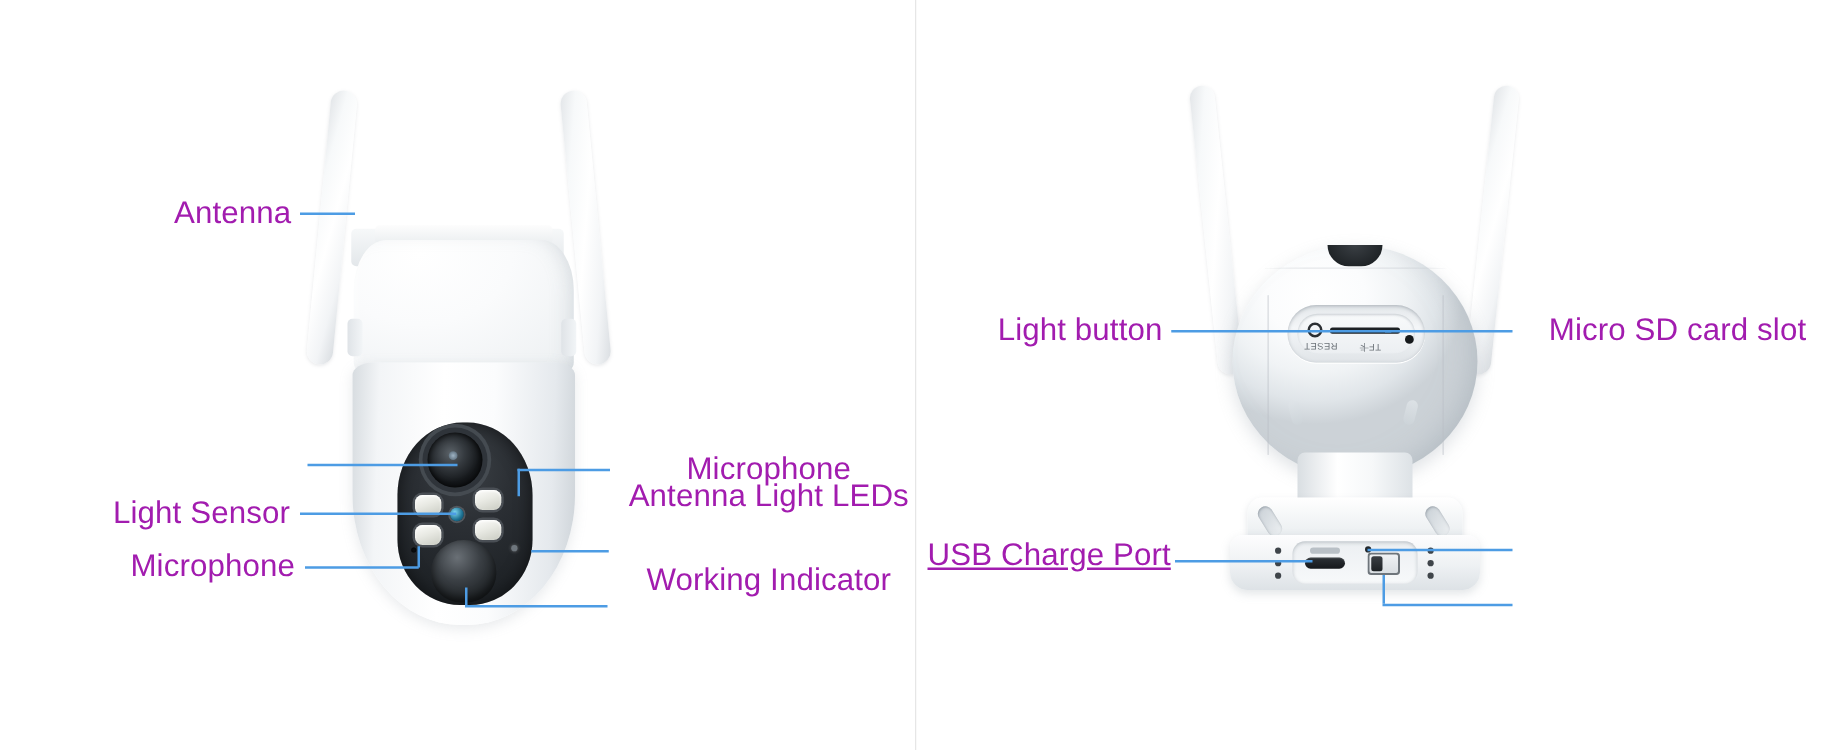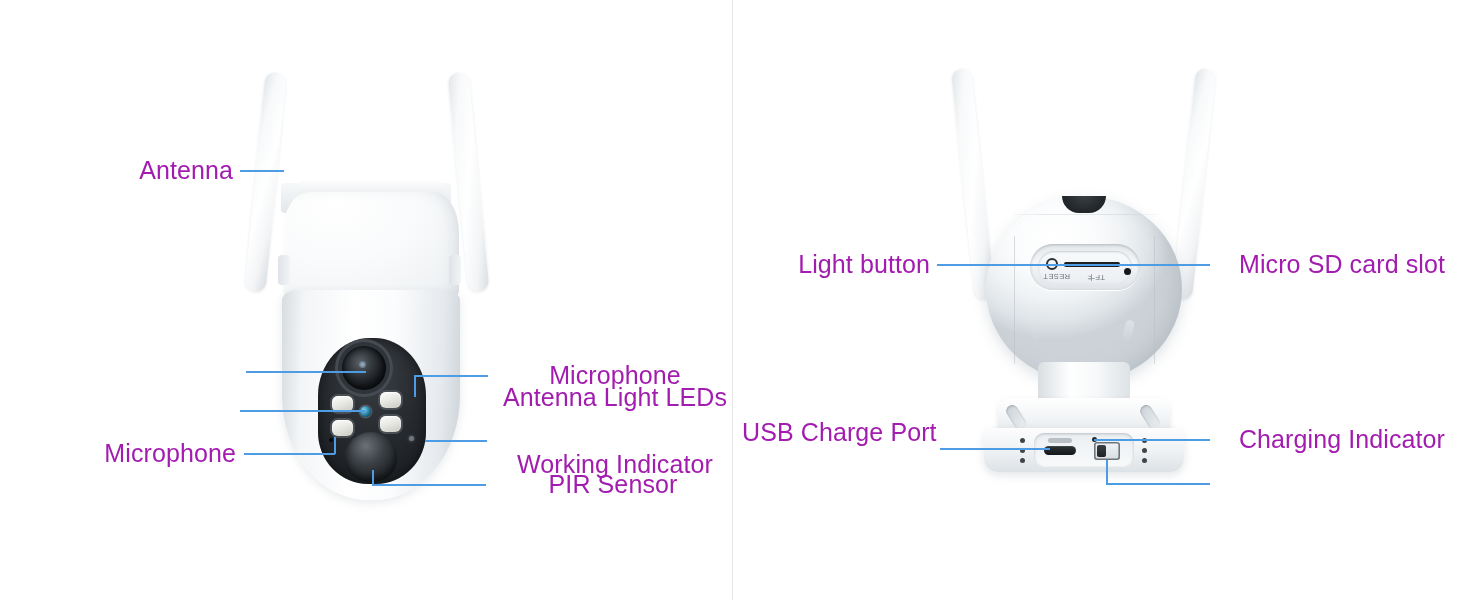--- a/index.html
+++ b/index.html
@@ -322,30 +322,30 @@
     <div class="leader h" style="left:414px;top:375px;width:74px;"></div>
 
     <div class="leader h" style="left:425px;top:440px;width:62px;"></div>
 
     <div class="leader v" style="left:372px;top:470px;height:14px;"></div>
     <div class="leader h" style="left:372px;top:484px;width:114px;"></div>
 
     <div class="callout-label right-align" style="left:55px;top:158px;width:178px;">Antenna</div>
 
 
+    <div class="callout-label right-align" style="left:54px;top:398px;width:178px;">Light Sensor</div>
 
     <div class="callout-label right-align" style="left:56px;top:441px;width:180px;">Microphone</div>
 
     <div class="callout-label left-align" style="left:500px;top:363px;width:230px;">Microphone</div>
 
     <div class="callout-label left-align" style="left:500px;top:385px;width:230px;">Antenna Light LEDs</div>
 
     <div class="callout-label left-align" style="left:500px;top:452px;width:230px;">Working Indicator</div>
 
-    <div class="callout-label left-align" style="left:498px;top:472px;width:230px;">PIR Sensor</div>
   </div>
 
   <div class="divider"></div>
 
   <div class="panel" id="panel-back">
 
     <div id="cam-back">
 
       <div class="antenna" id="ant-bl"></div>
       <div class="antenna" id="ant-br"></div>
@@ -392,21 +392,20 @@
 
     <div class="leader h" style="left:208px;top:448px;width:110px;"></div>
 
     <div class="leader h" style="left:362px;top:439px;width:116px;"></div>
 
     <div class="leader v" style="left:374px;top:460px;height:23px;"></div>
     <div class="leader h" style="left:374px;top:483px;width:104px;"></div>
 
     <div class="callout-label right-align" style="left:10px;top:252px;width:188px;">Light button</div>
 
-    <div class="callout-label right-align" style="left:10px;top:420px;width:190px;">USB Charge Port</div>
+    <div class="callout-label right-align" style="left:10px;top:432px;width:190px;text-decoration:underline;">USB Charge Port</div>
 
     <div class="callout-label left-align" style="left:490px;top:252px;width:240px;">Micro SD card slot</div>
 
-    <div class="callout-label left-align" style="left:490px;top:427px;width:240px;">Charging Indicator</div>
 
   </div>
 
 </div>
 
 </body></html>

